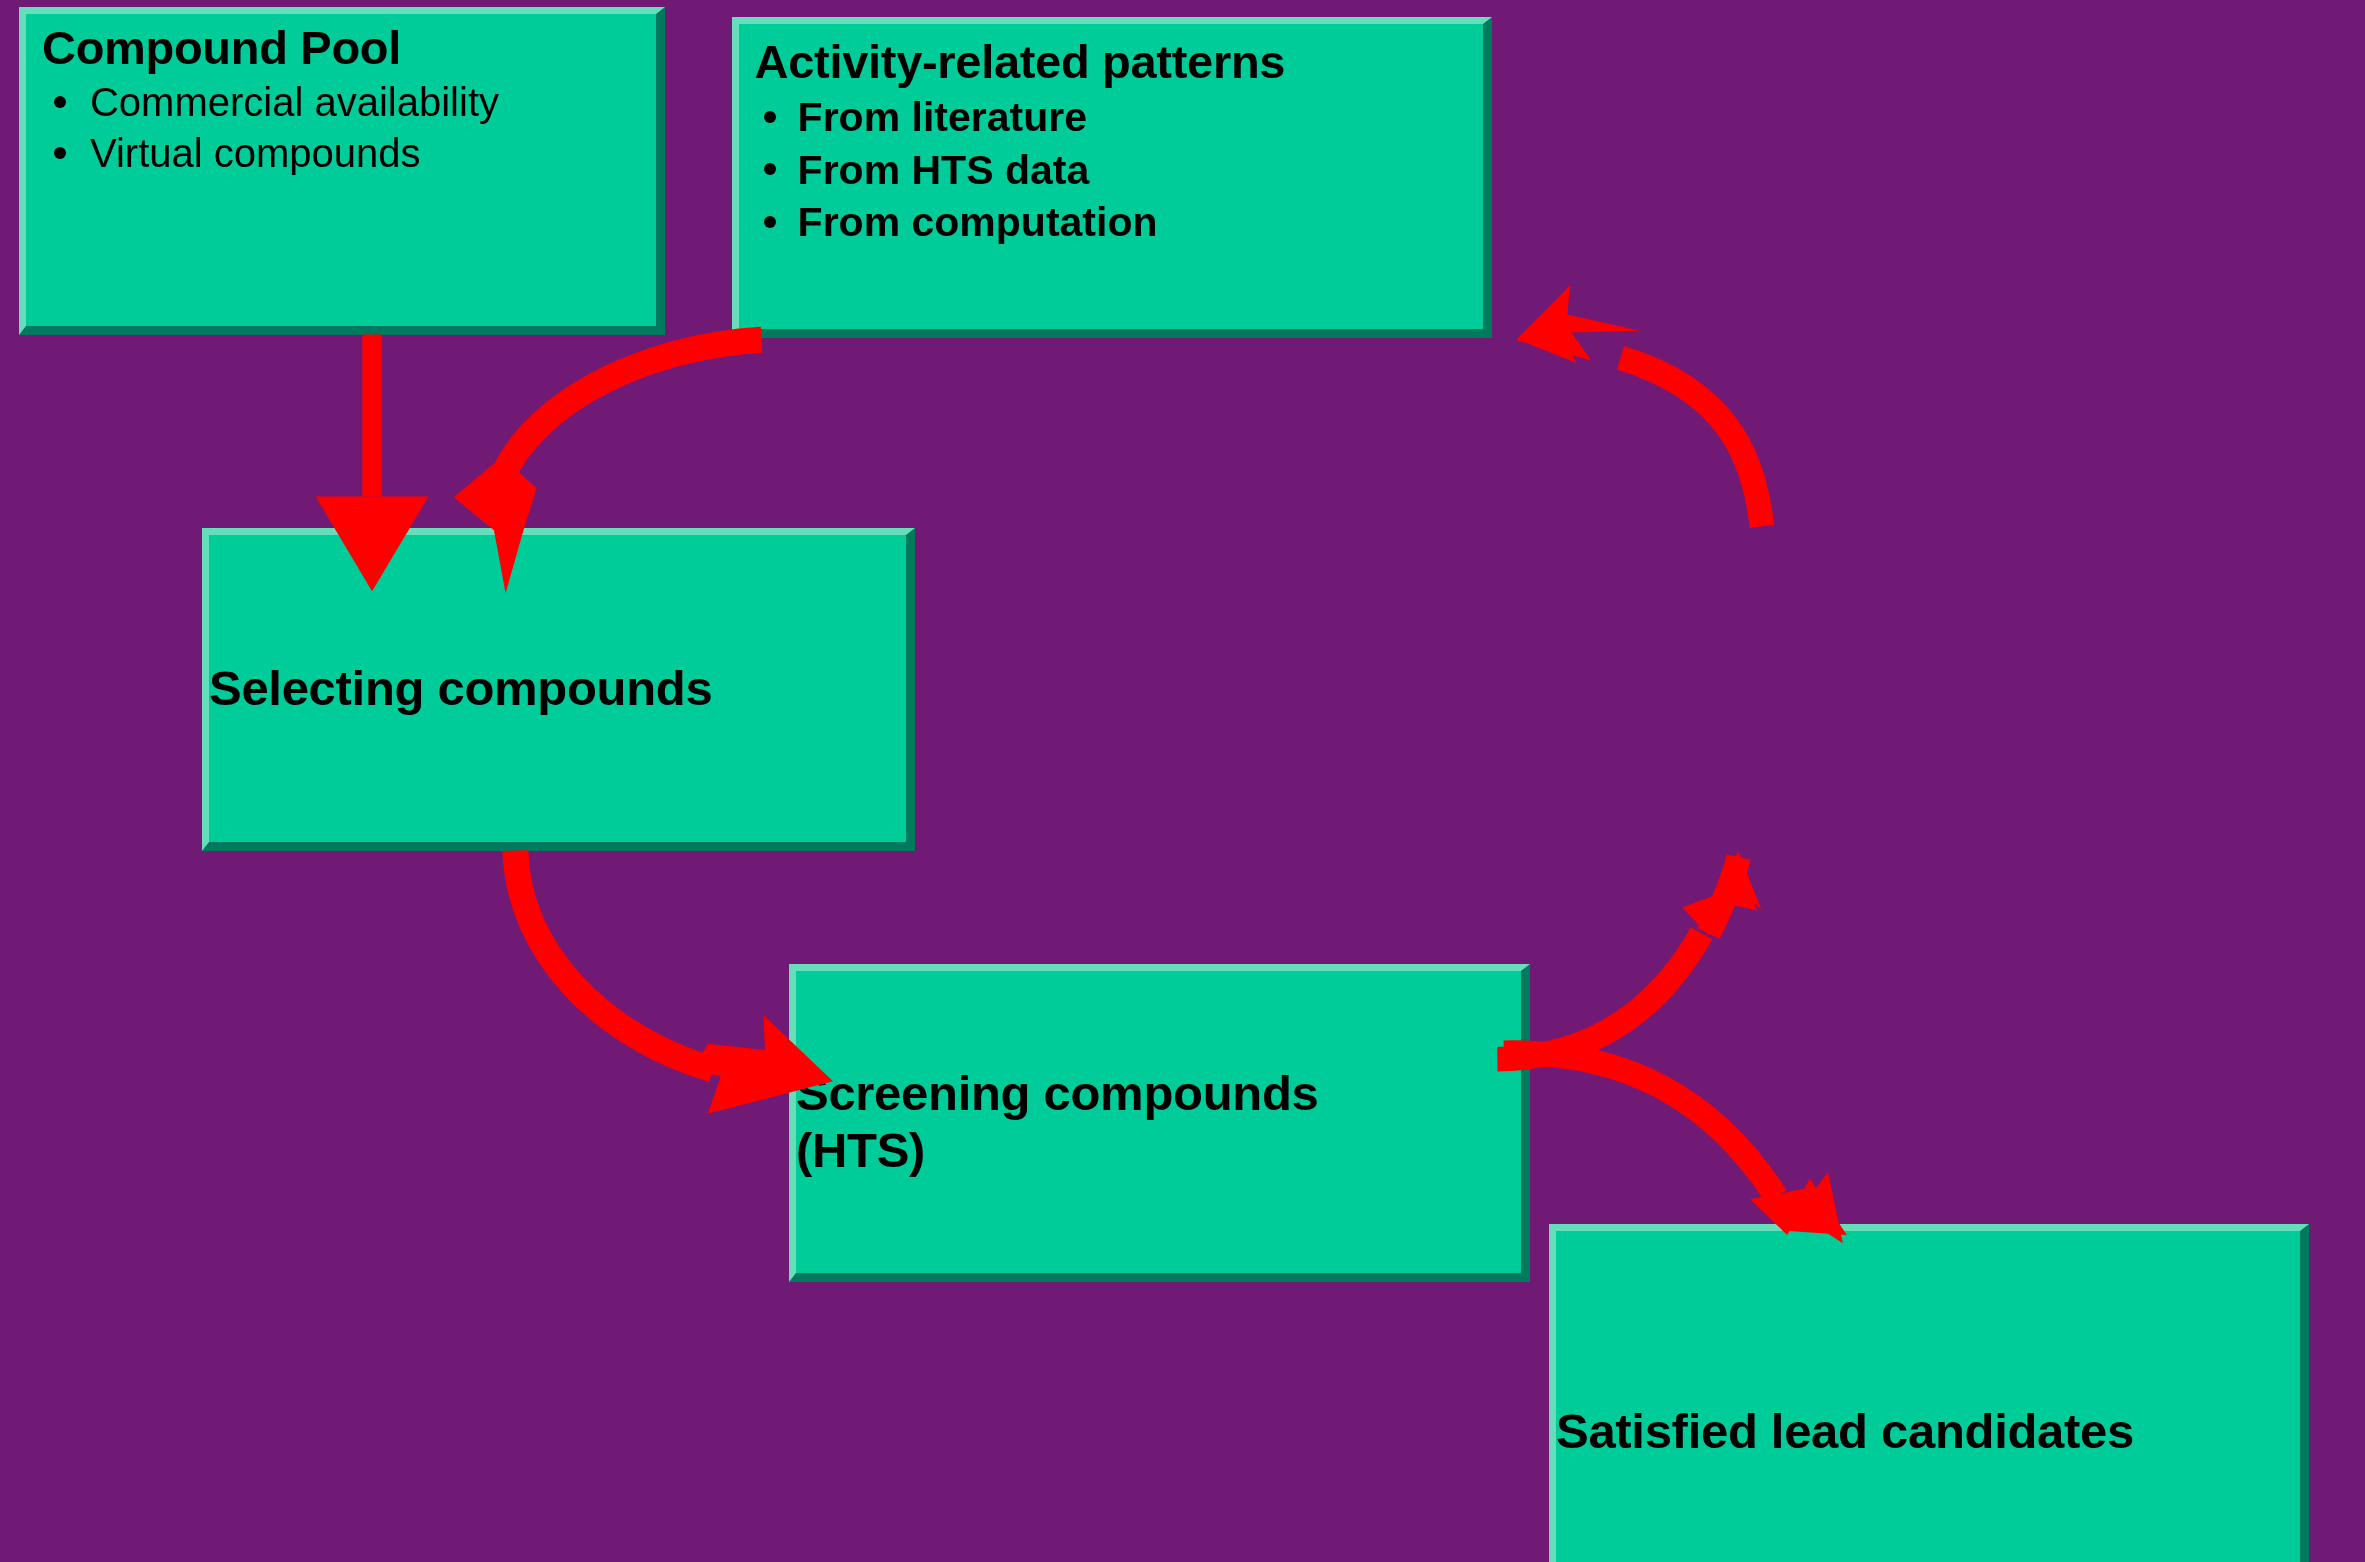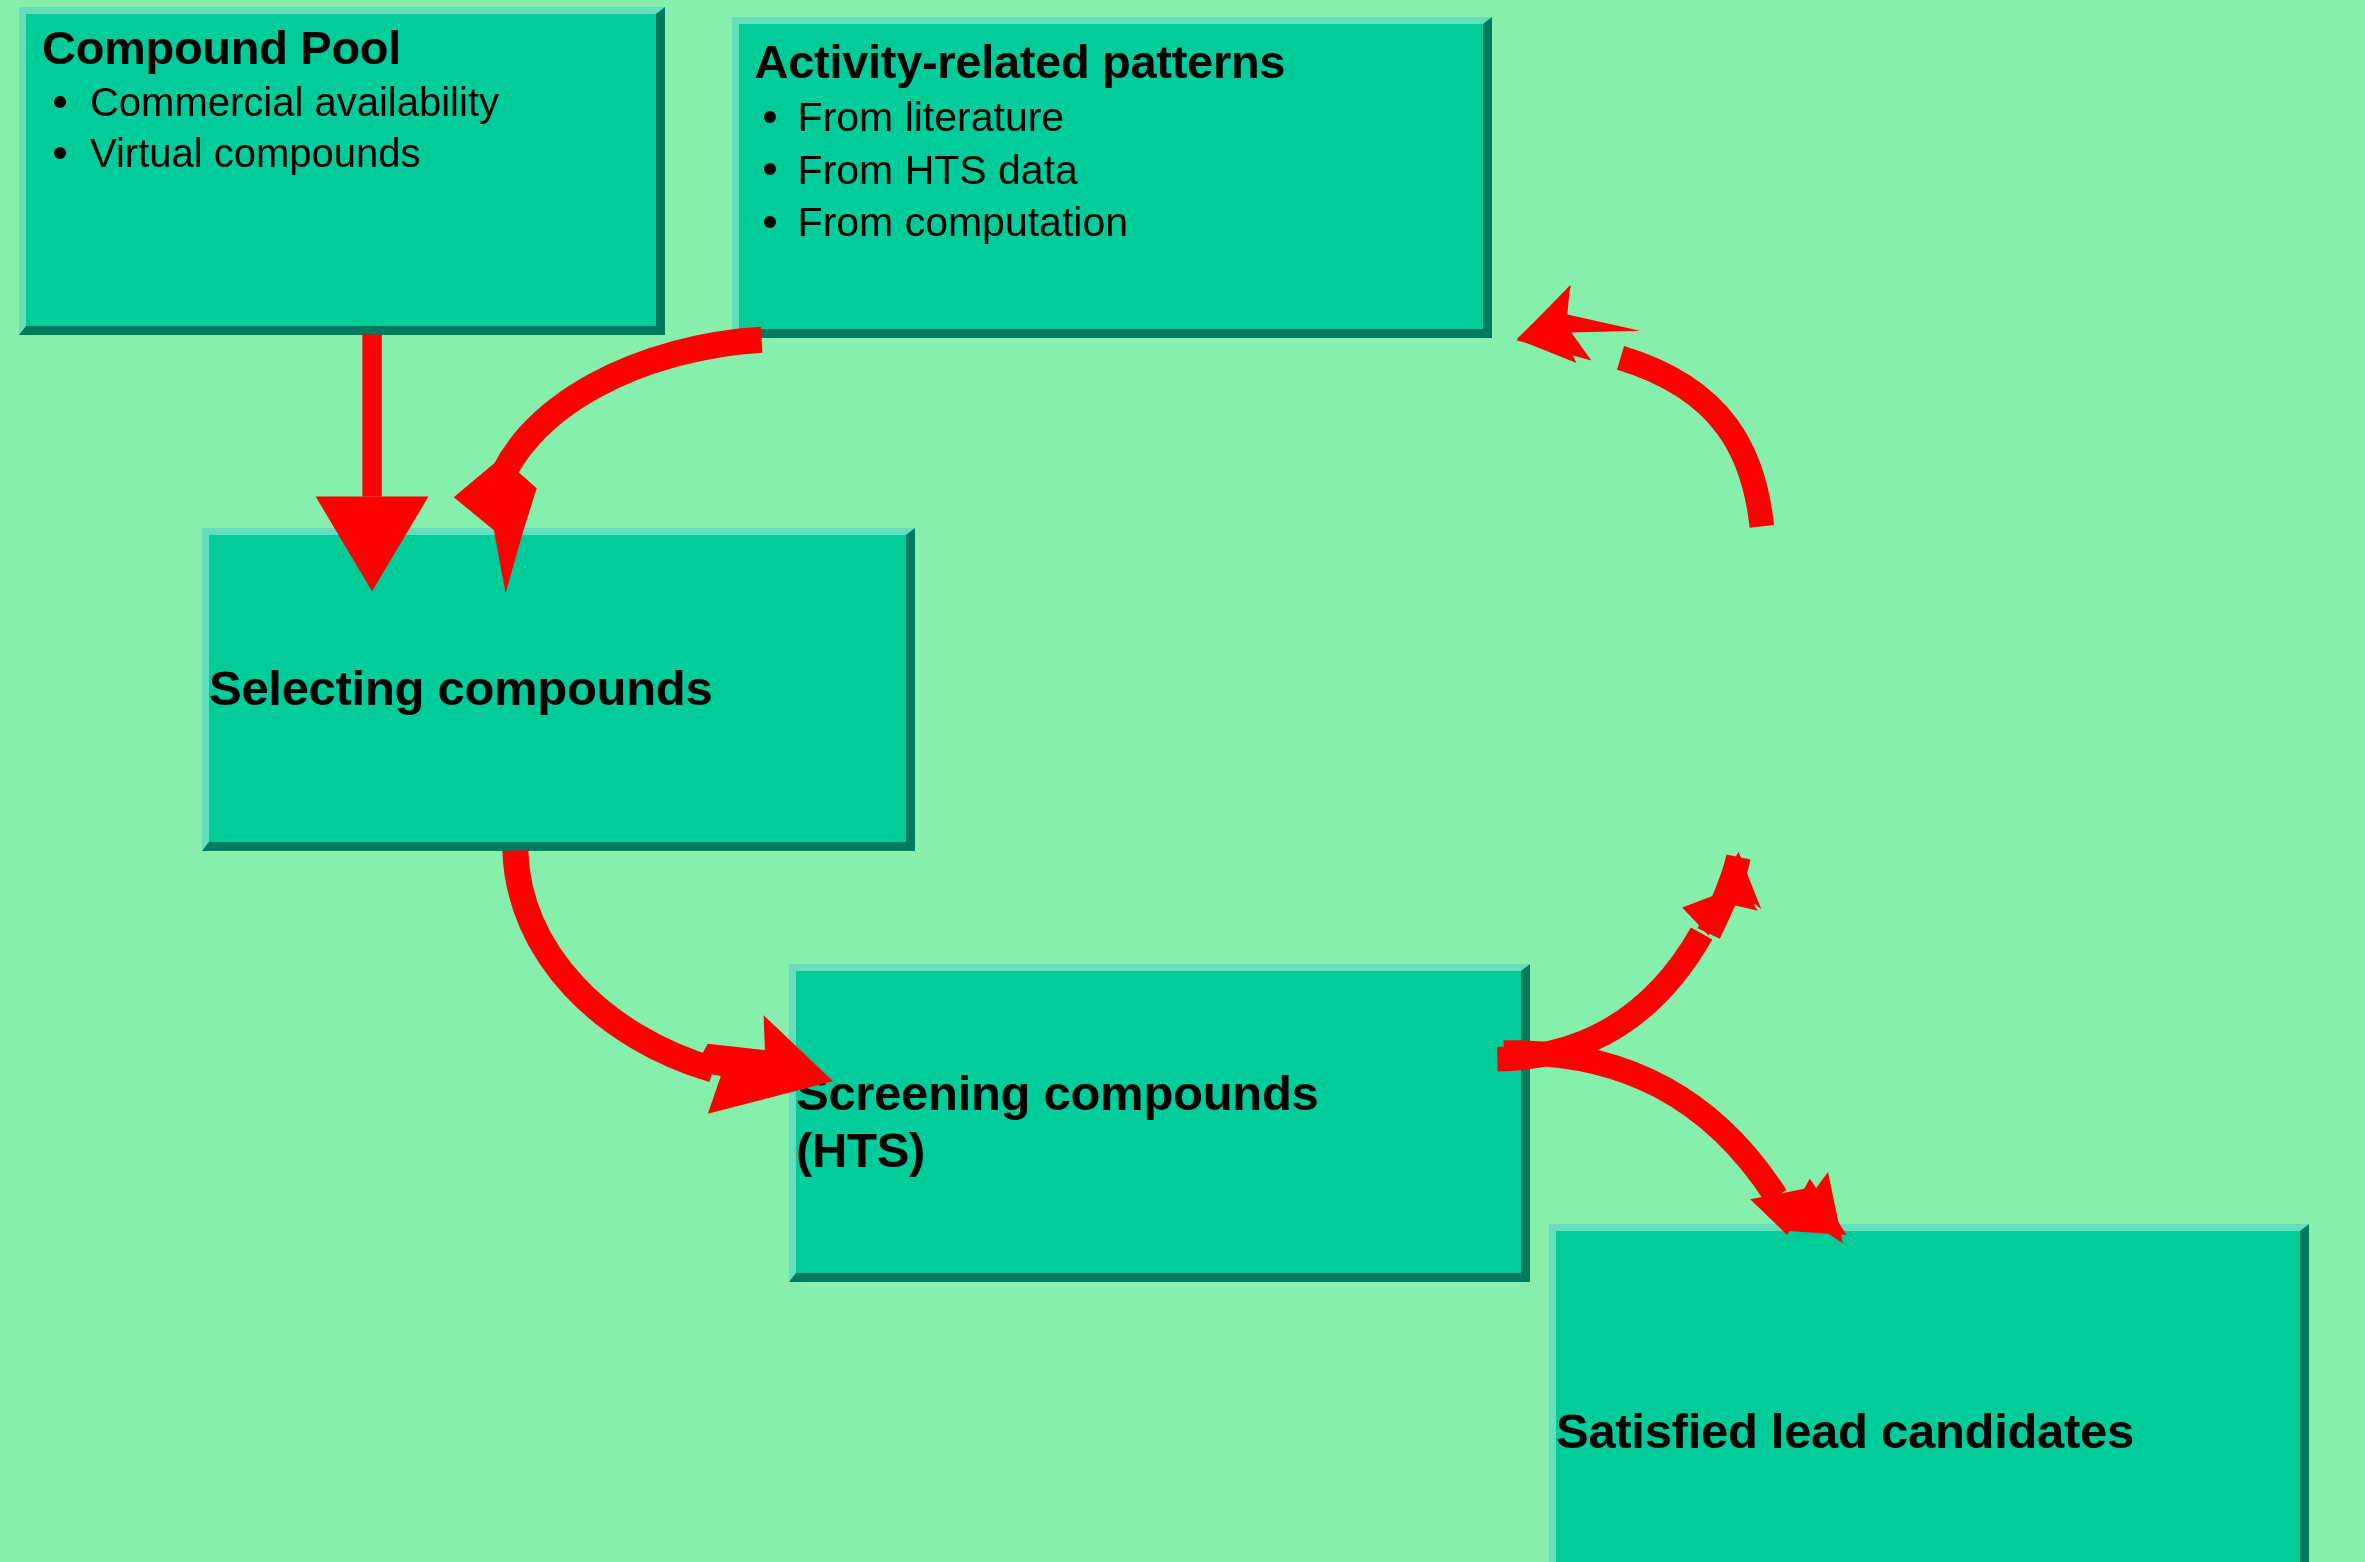--- a/index.html
+++ b/index.html
@@ -8,21 +8,21 @@
     padding: 0;
     background: #ffffff;
   }
   body {
     font-family: "Liberation Sans", sans-serif;
   }
   #canvas {
     position: relative;
     width: 2366px;
     height: 1563px;
-    background: #86efac;
+    background: #701a75;
     overflow: hidden;
   }
   
   .node {
     position: absolute;
     box-sizing: border-box;
     background: #00CC99;
     border-top: 7.8px solid #66DDBB;
     border-left: 7.8px solid #66DDBB;
     border-right: 9px solid #007A5E;
@@ -83,21 +83,21 @@
   #node-compound-pool      { left: 19.4px;   top: 6.5px;   width: 646px;  height: 328px; }
   #node-activity-patterns  { left: 732px; top: 17px;   width: 760px; height: 321px; }
   #node-selecting          { left: 202px;  top: 528px;  width: 713px; height: 323px; }
   #node-mining             { left: 1363px; top: 528px;  width: 690px; height: 323px; }
   #node-screening          { left: 789px; top: 964px; width: 741px; height: 318px; }
   #node-satisfied          { left: 1549px; top: 1224px; width: 760px; height: 417px; }
 
   #node-compound-pool .node-inner  { padding: 10.4px 6.5px 0 15.6px; }
   #node-activity-patterns .node-inner { padding: 14.3px 6.5px 0 15.6px; }
 
-  #node-activity-patterns .bullets li { padding-left: 43px; font-size: 41px; }
+  #node-activity-patterns .bullets li { padding-left: 43px; font-size: 41px; font-weight: bold; }
   #node-activity-patterns .bullets li .dot { left: 9px; }
 
   
   #arrows {
     position: absolute;
     left: 0; top: 0;
     width: 2366px;
     height: 1563px;
     z-index: 9;
     pointer-events: none;

